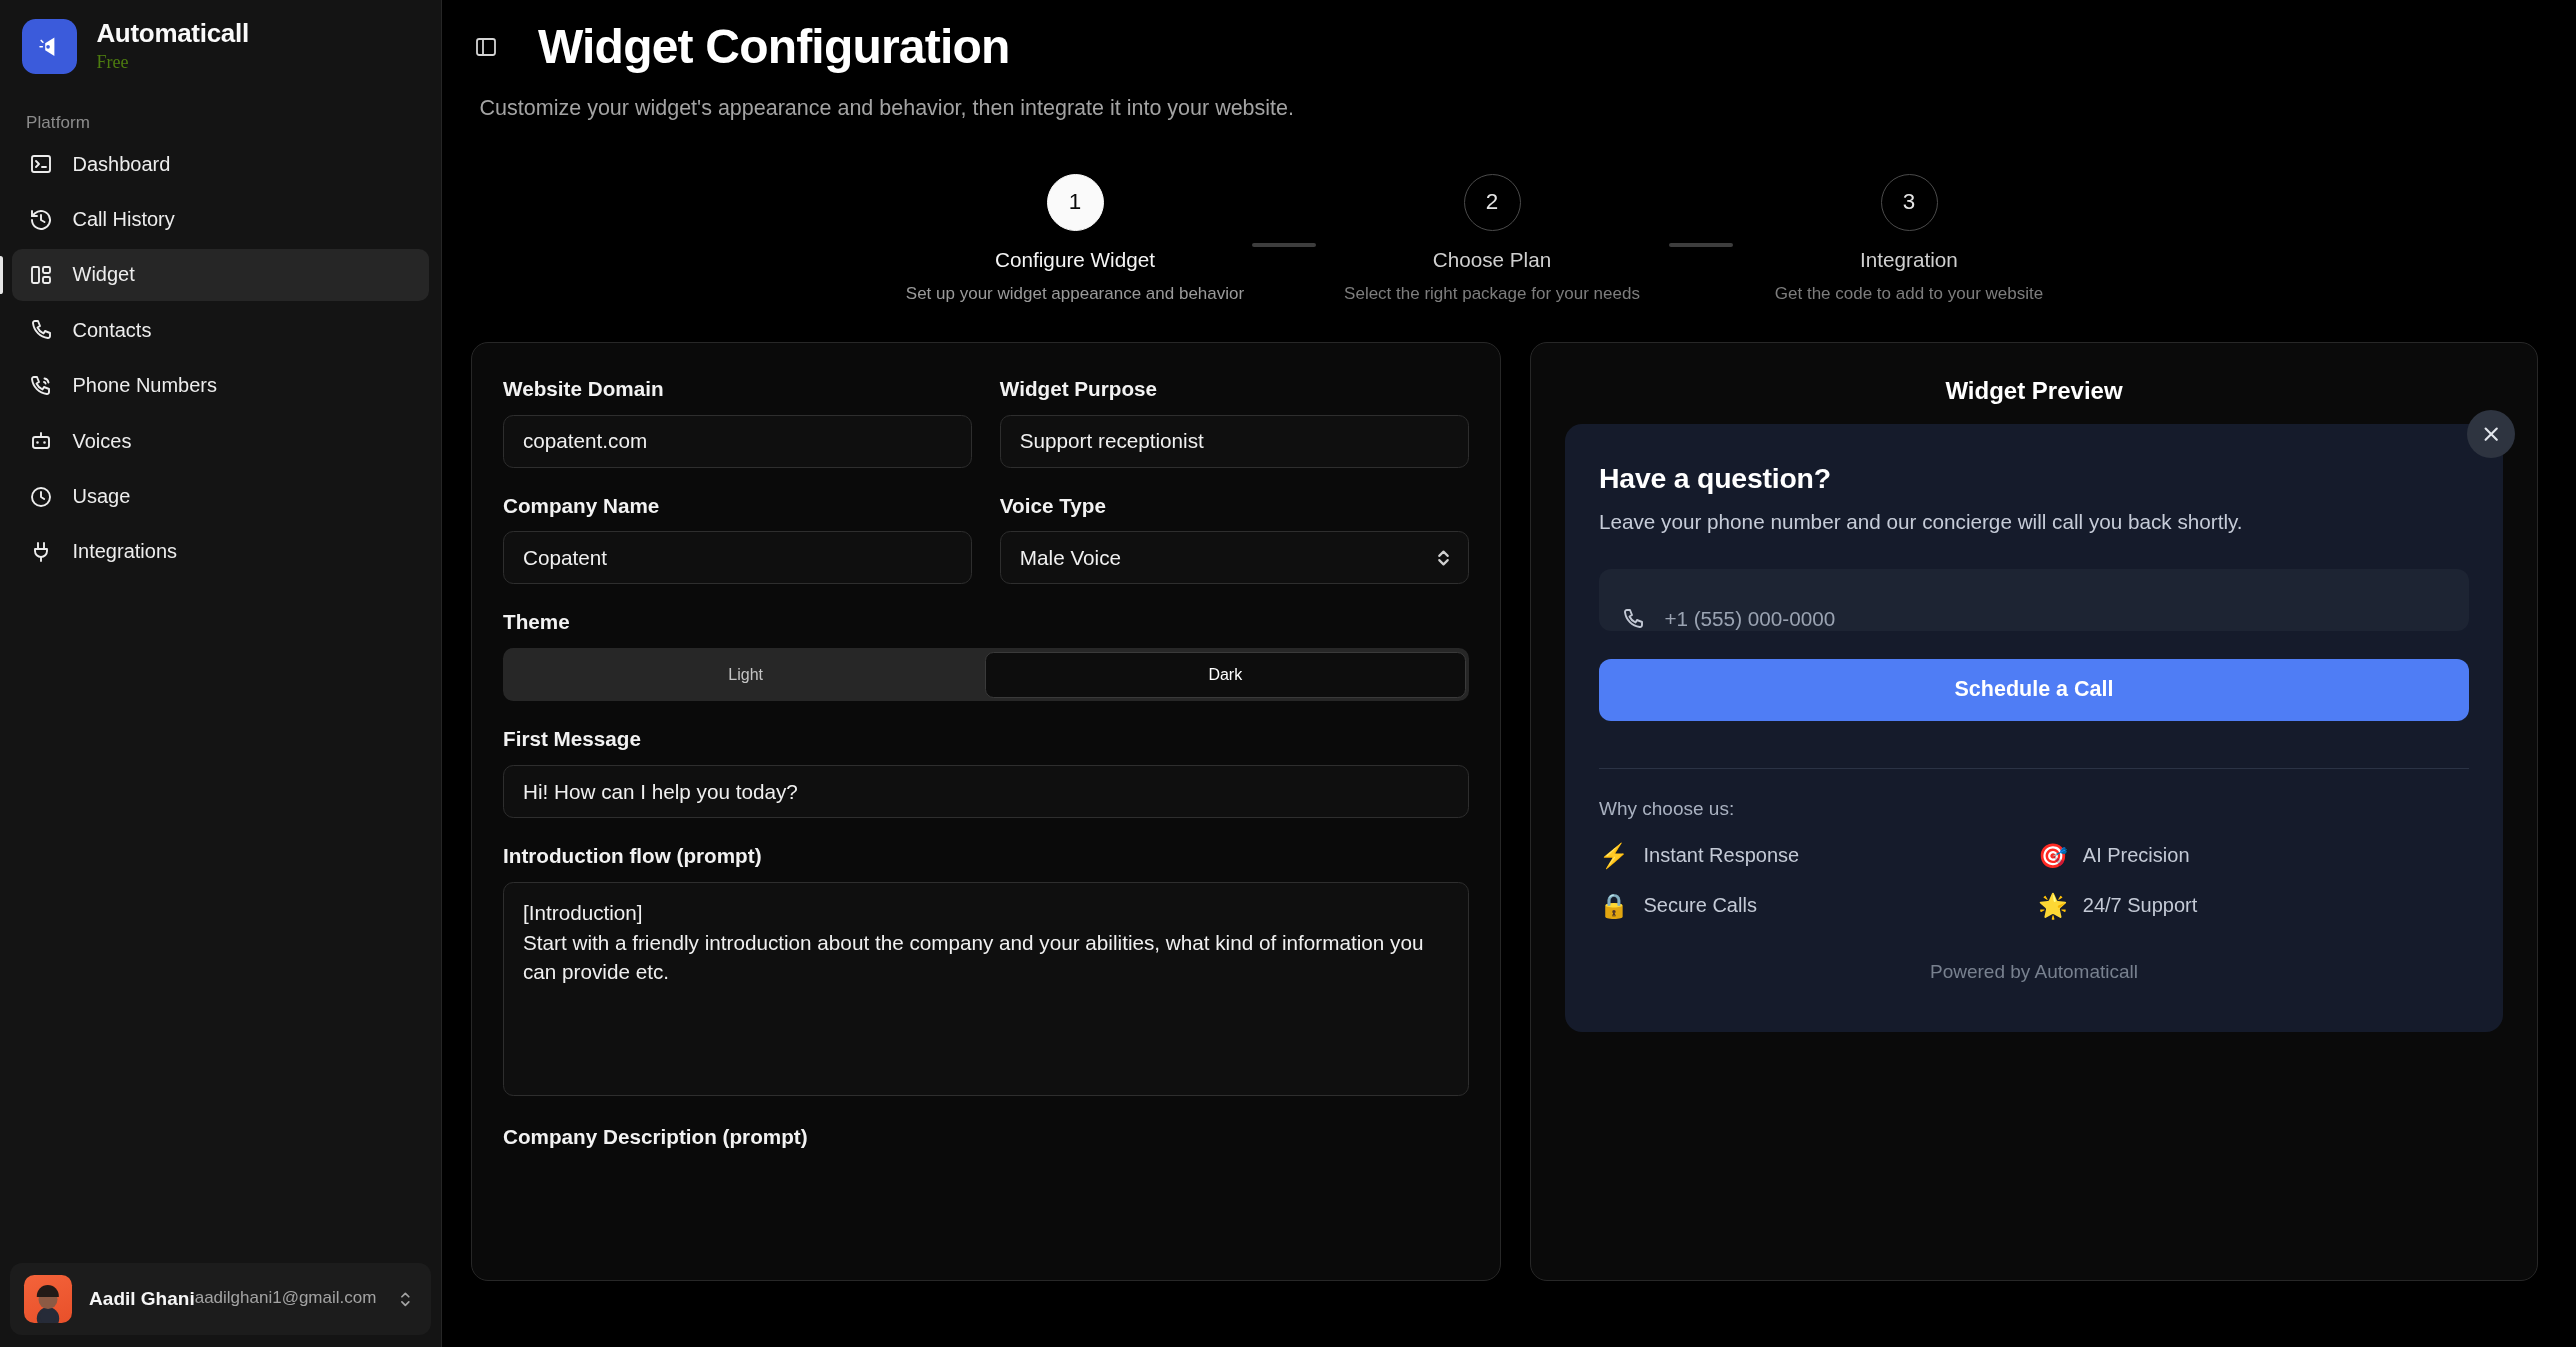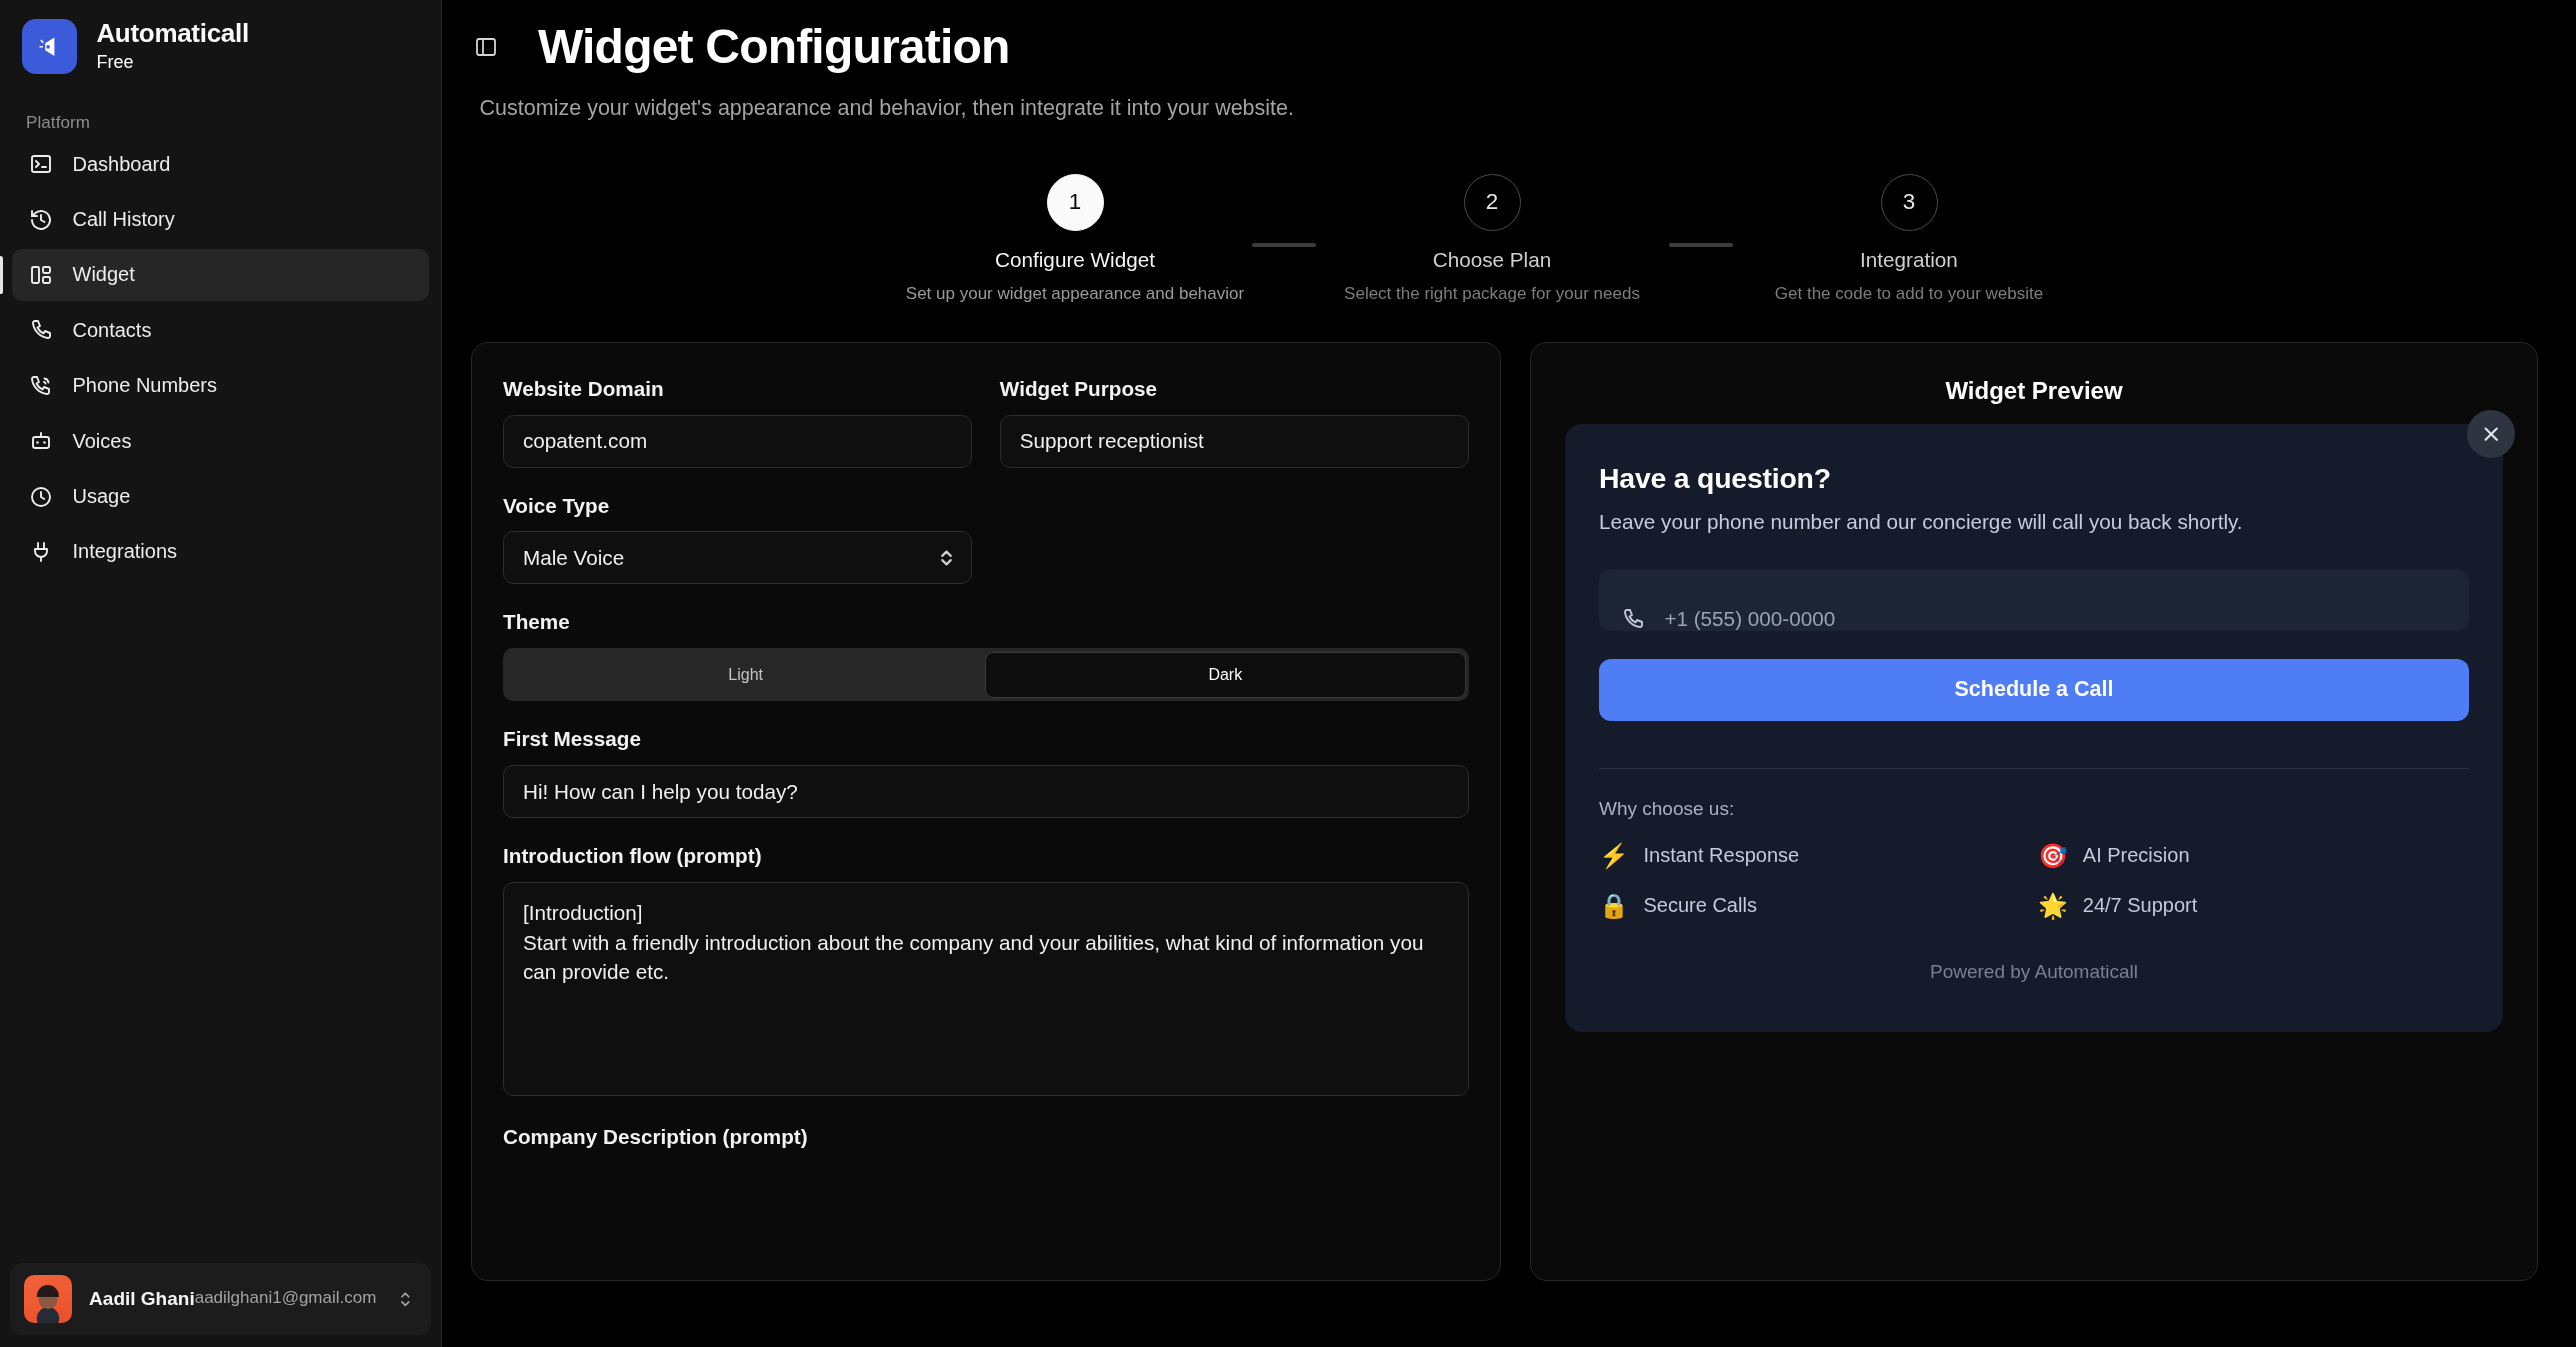--- a/index.html
+++ b/index.html
@@ -21,21 +21,21 @@
     position: relative;
   }
   .brand { display: flex; align-items: center; gap: 19px; padding: 19px 22.4px 0 22.4px; }
   .brand-logo {
     width: 55px; height: 55px; border-radius: 13.8px;
     background: #3b5bdb; flex: 0 0 55px;
     display: flex; align-items: center; justify-content: center;
   }
   .brand-text { display: flex; flex-direction: column; justify-content: center; }
   .brand-name { font-size: 26px; font-weight: bold; color: #fafafa; letter-spacing: -0.3px; line-height: 1.12; }
-  .brand-plan { font-size: 18px; color: #ffffff; line-height: 1.4; margin-top: 1.7px; }
+  .brand-plan { font-size: 18px; color: #4d7c0f; line-height: 1.4; margin-top: 1.7px; font-family: Liberation Serif, serif; }
 
   .nav-section-label {
     font-size: 17px; color: #8c8c8c;
     padding: 38px 0 5.2px 26px; letter-spacing: 0.1px;
   }
   .nav { padding: 0 12px; display: flex; flex-direction: column; gap: 3.4px; }
   .nav-item {
     display: flex; align-items: center; gap: 19px;
     height: 52px; padding: 0 15.5px;
     border-radius: 10.3px; cursor: pointer;
@@ -359,20 +359,24 @@
             <label class="field-label">Website Domain</label>
             <input class="input" type="text" value="copatent.com" style="">
           </div>
           <div class="field">
             <label class="field-label">Widget Purpose</label>
             <input class="input" type="text" value="Support receptionist" style="">
           </div>
         </div>
 
         <div class="grid2">
+          <div class="field">
+            <label class="field-label">Company Name</label>
+            <input class="input" type="text" value="Copatent" style="">
+          </div>
           <div class="field">
             <label class="field-label">Voice Type</label>
             <div class="select-wrap">
               <div class="input">Male Voice</div>
               <span class="select-chev">
                 <svg viewBox="0 0 16 24">
                     <path d="M4 10l4-4 4 4"></path>
                     <path d="M12 14l-4 4-4-4"></path>
                   </svg>
               </span>

